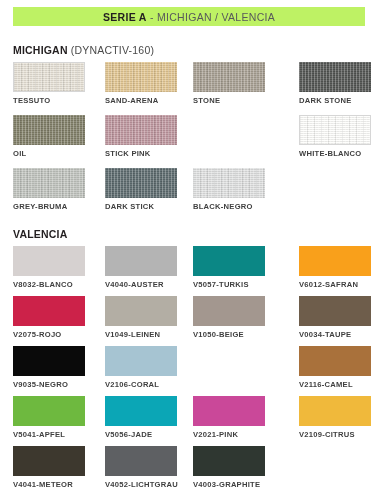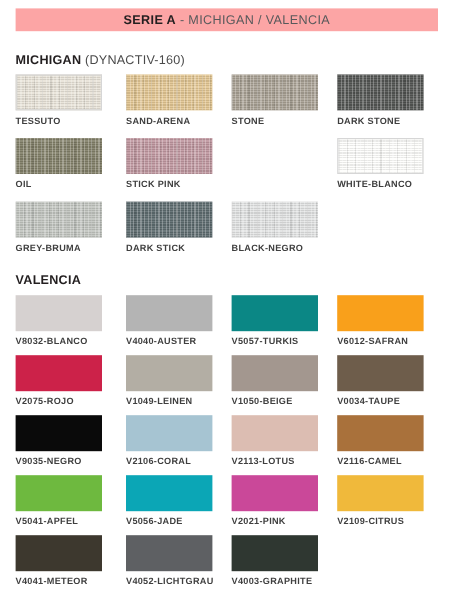--- a/index.html
+++ b/index.html
@@ -22,21 +22,21 @@
     box-sizing: border-box;
   }
 
   
   .header-band {
     position: absolute;
     left: 13px;
     top: 7px;
     width: 352px;
     height: 19px;
-    background: #fca5a5;
+    background: #bef264;
     display: flex;
     align-items: center;
     justify-content: center;
   }
   .header-title {
     font-size: 10.5px;
     letter-spacing: 0.3px;
     white-space: nowrap;
     color: #58595b;
   }
@@ -83,21 +83,21 @@
 
   .swatch-cell {
     position: absolute;
     top: 0;
     width: 72px;
     font-weight: bold;
   }
   .swatch-cell.c0 { left: 0px; }
   .swatch-cell.c1 { left: 92px; }
   .swatch-cell.c2 { left: 180px; }
-  .swatch-cell.c3 { left: 268px; }
+  .swatch-cell.c3 { left: 286px; }
 
   .swatch-chip {
     width: 72px;
     height: 30px;
     box-sizing: border-box;
     position: relative;
     overflow: hidden;
   }
   .swatch-chip.bordered {
     border: 1px solid #d6d6d6;
@@ -230,24 +230,20 @@
       </div>
       <div class="swatch-row">
         <div class="swatch-cell c0">
           <div class="swatch-chip" style="background: rgb(10, 10, 10);"></div>
           <div class="swatch-label">V9035-NEGRO</div>
         </div>
         <div class="swatch-cell c1">
           <div class="swatch-chip" style="background: rgb(166, 196, 210);"></div>
           <div class="swatch-label">V2106-CORAL</div>
         </div>
-        <div class="swatch-cell c2">
-          <div class="swatch-chip" style="background: rgb(220, 189, 178);"></div>
-          <div class="swatch-label">V2113-LOTUS</div>
-        </div>
         <div class="swatch-cell c3">
           <div class="swatch-chip" style="background: rgb(169, 113, 59);"></div>
           <div class="swatch-label">V2116-CAMEL</div>
         </div>
       </div>
       <div class="swatch-row">
         <div class="swatch-cell c0">
           <div class="swatch-chip" style="background: rgb(110, 185, 63);"></div>
           <div class="swatch-label">V5041-APFEL</div>
         </div>

